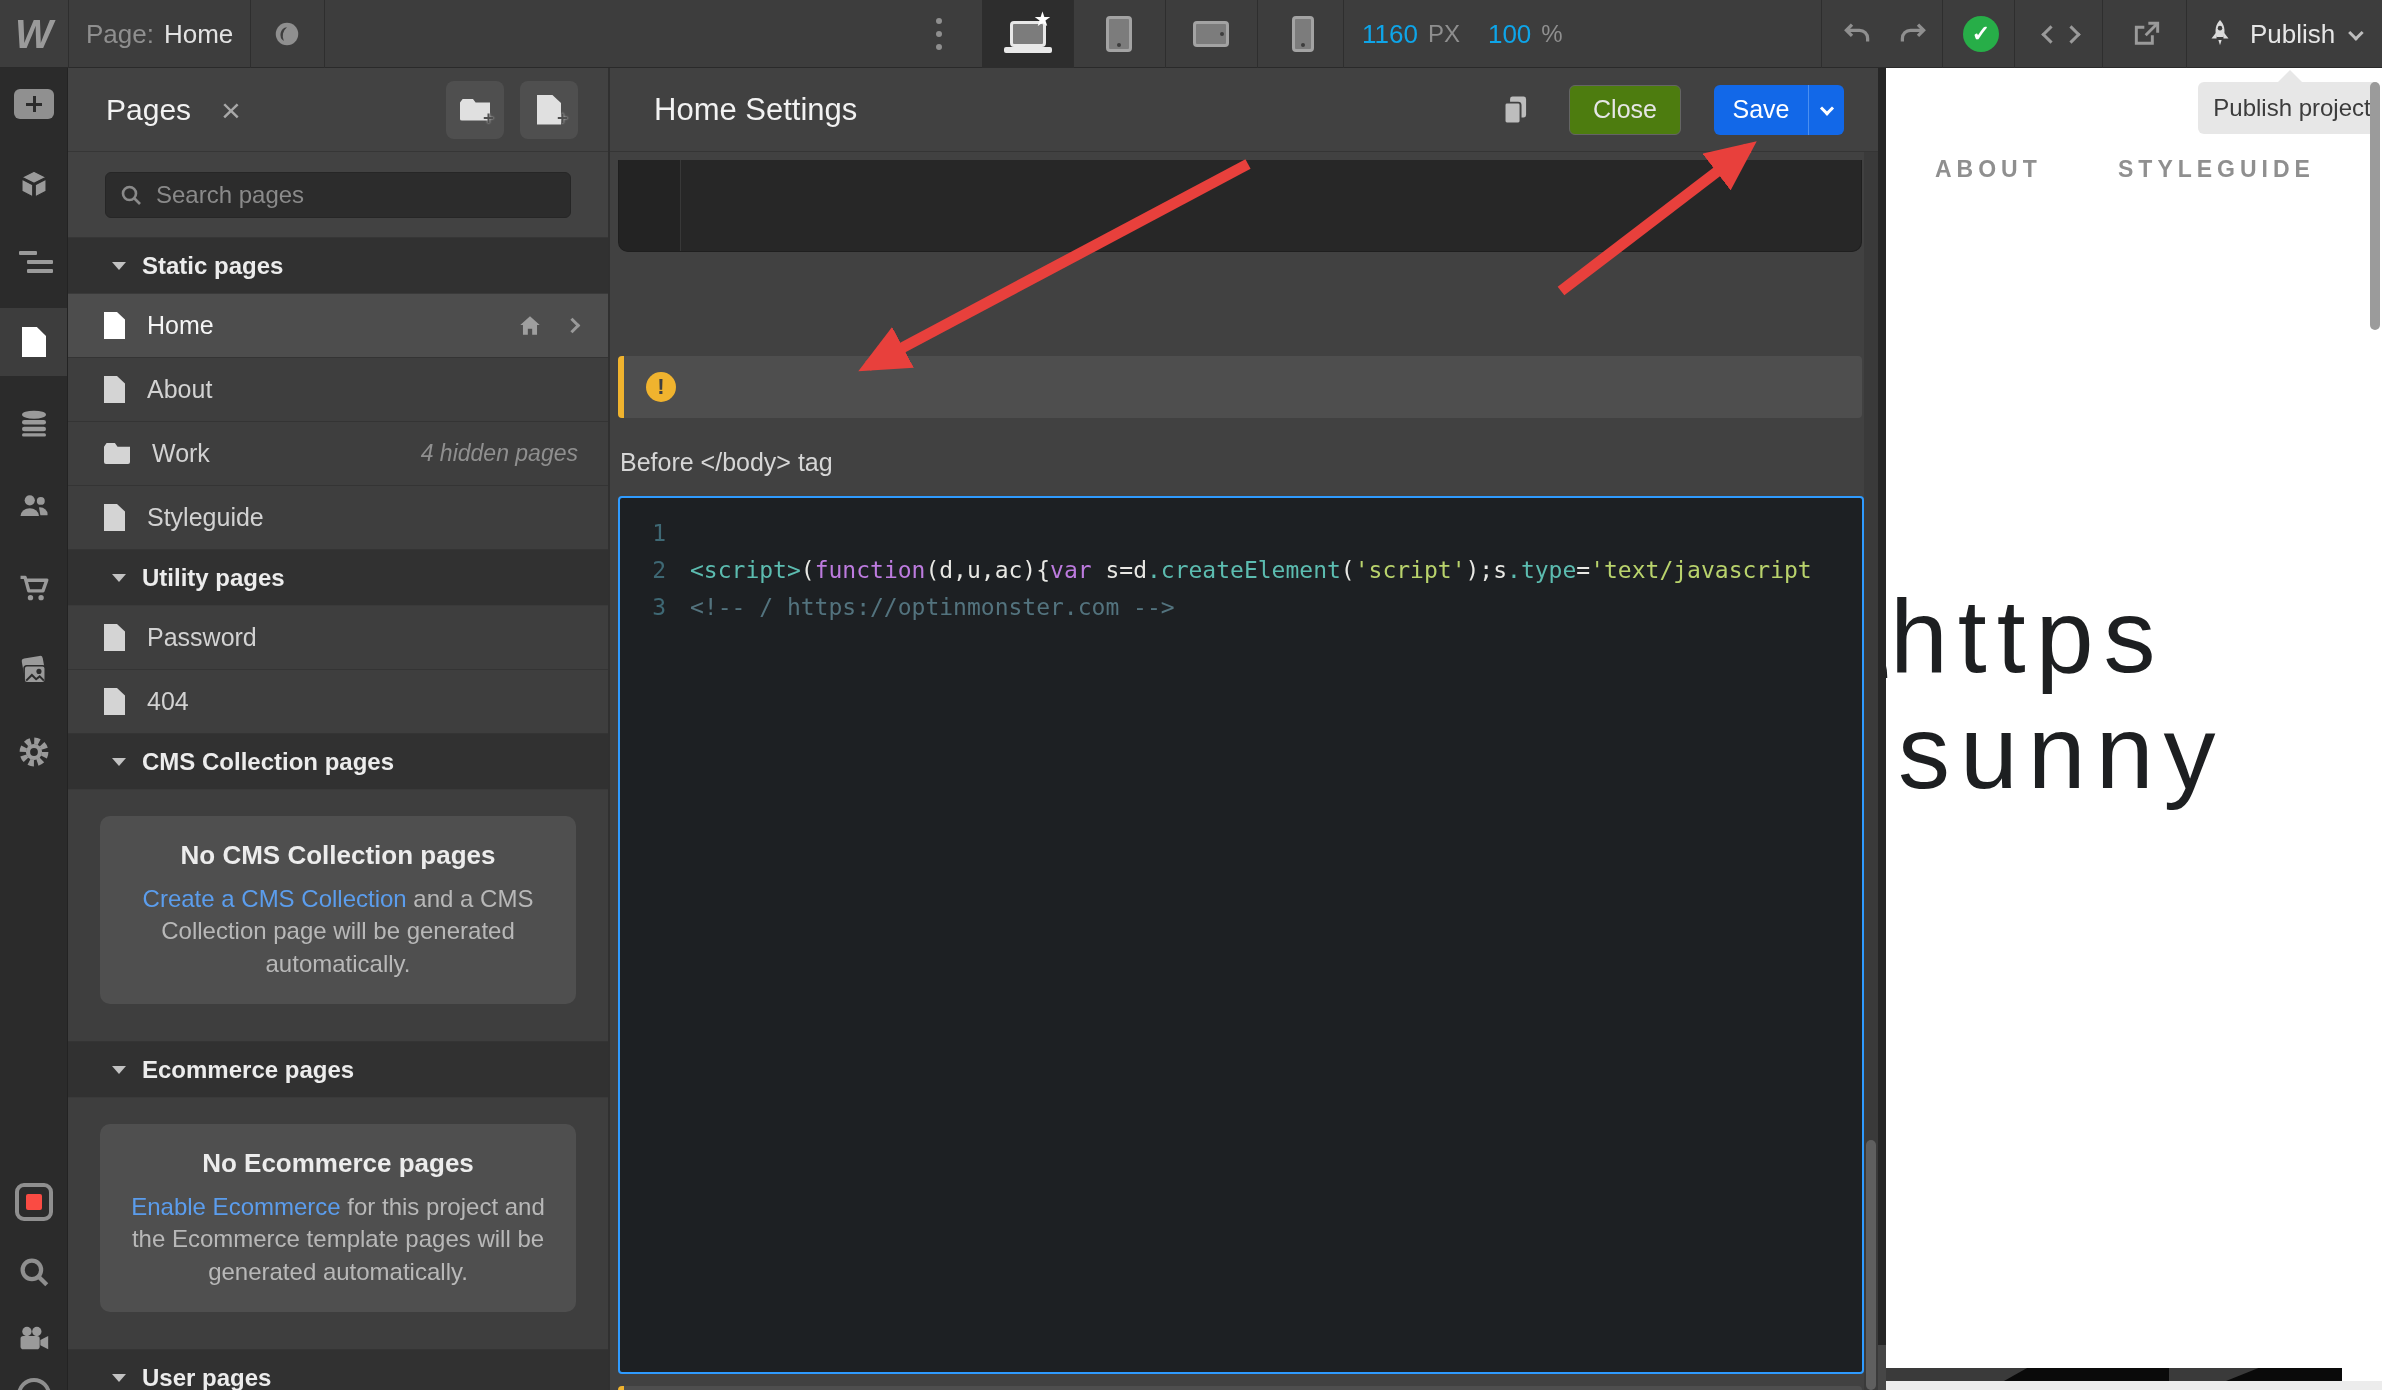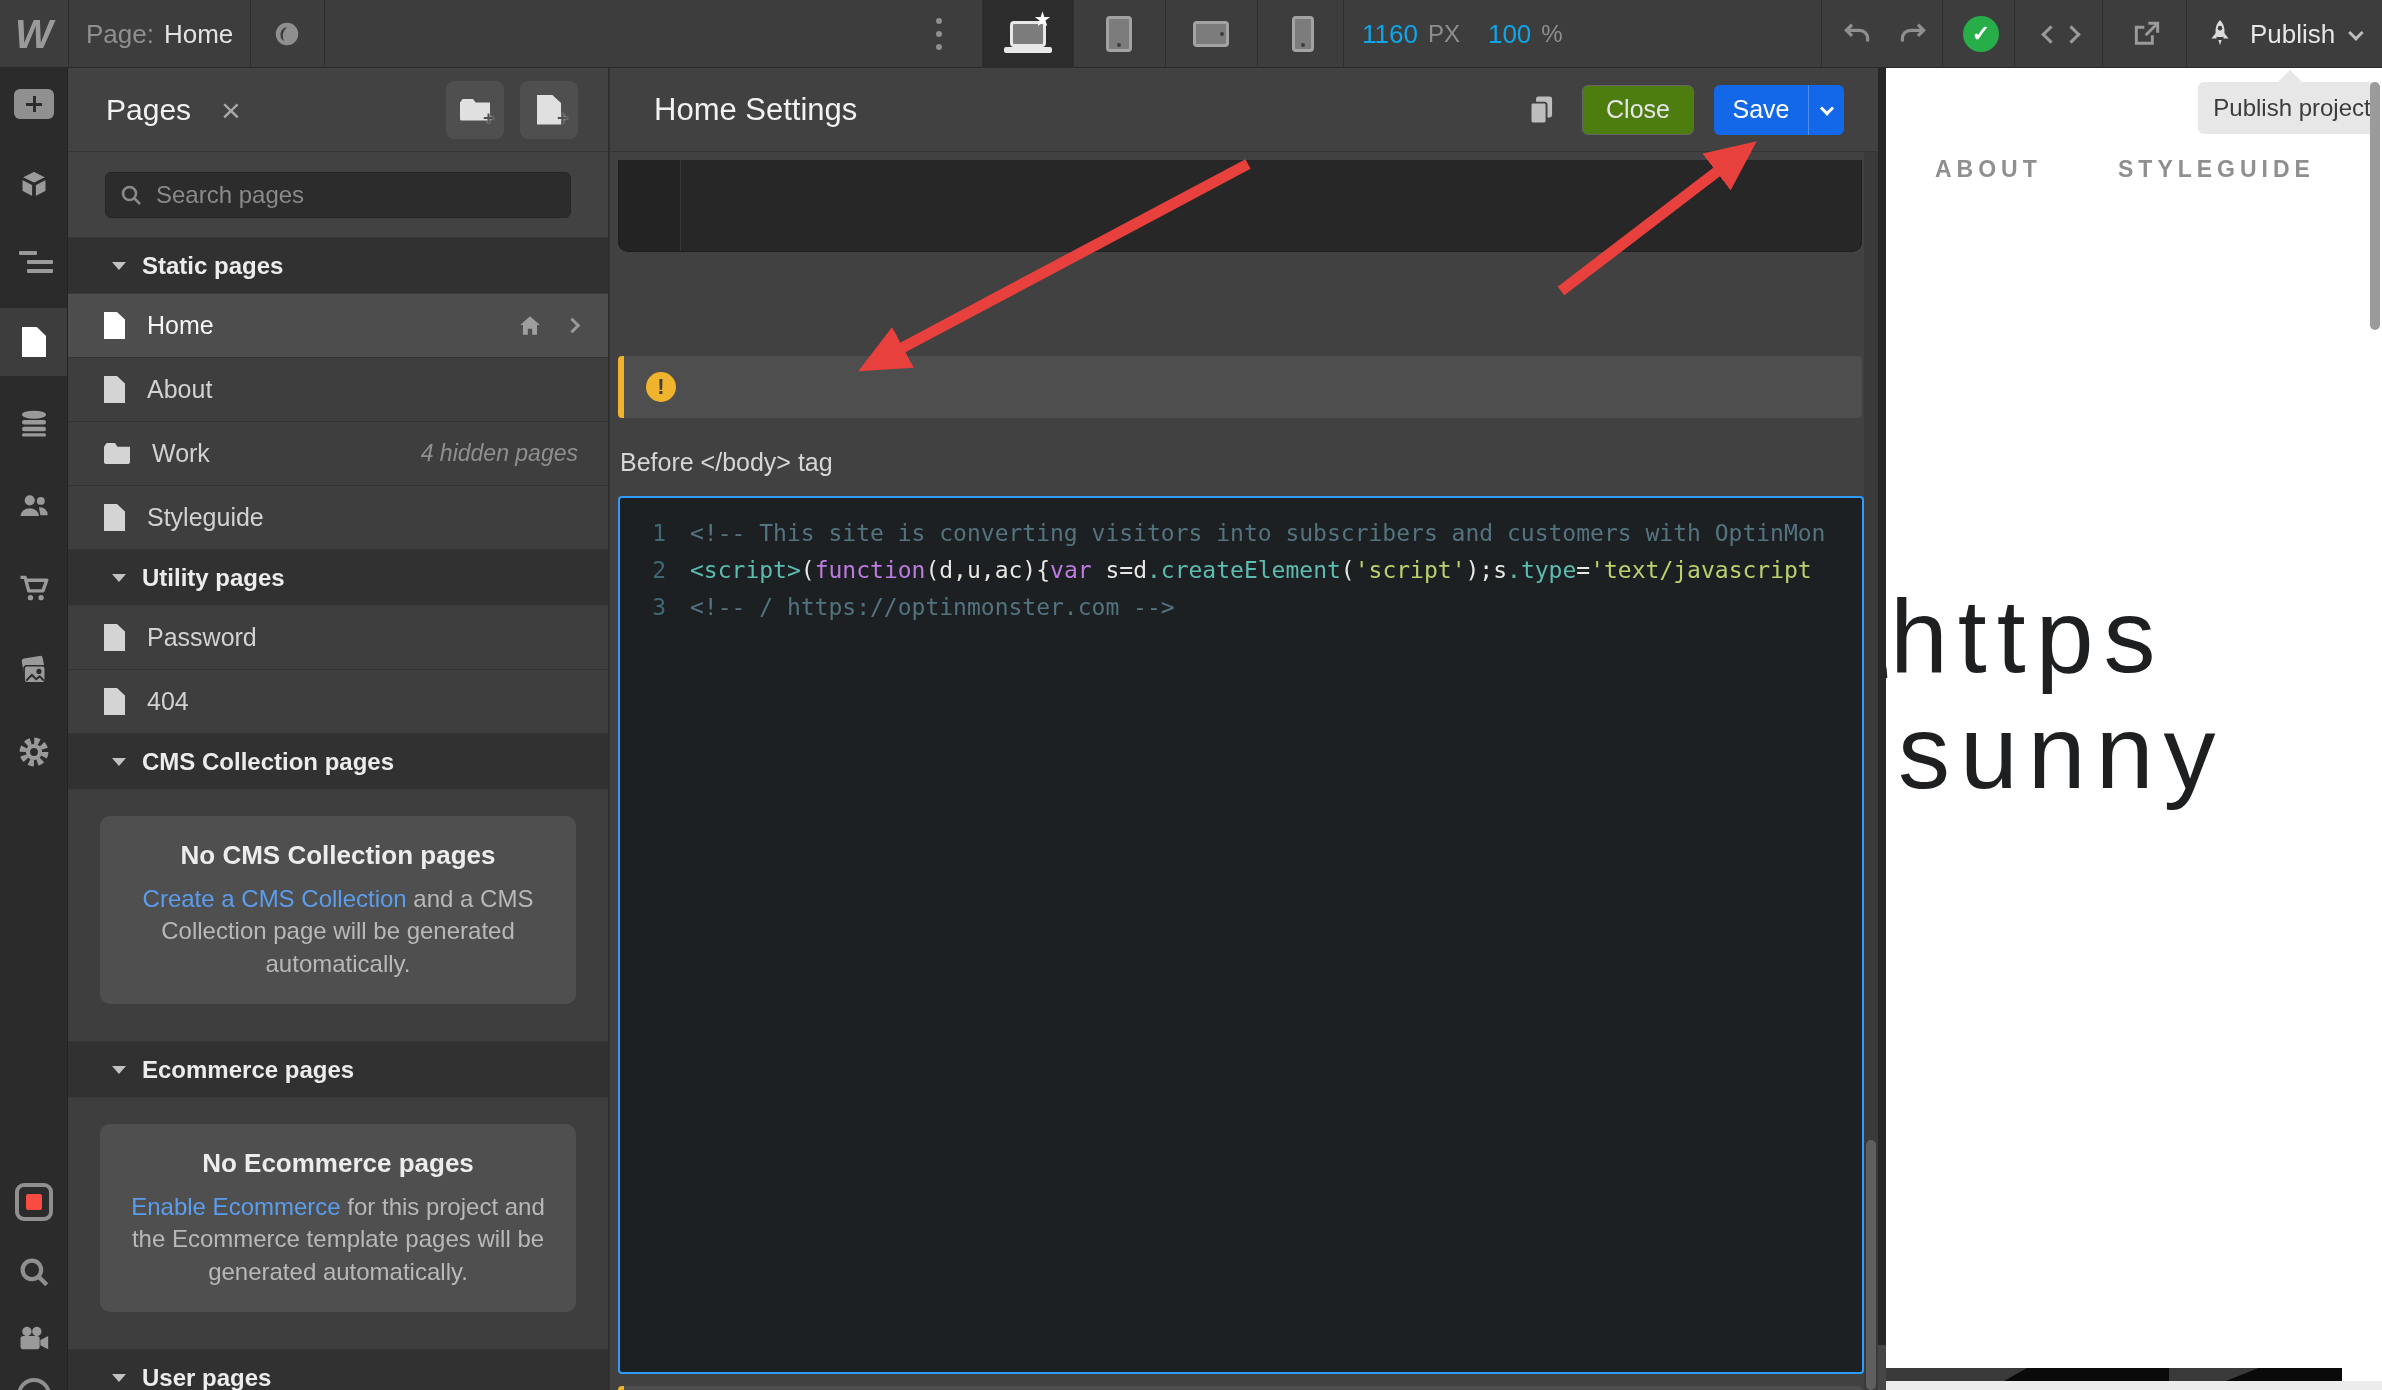--- a/index.html
+++ b/index.html
@@ -86,21 +86,21 @@
   .row-right { margin-left:auto; display:flex; align-items:center; gap:24px; }
   .row-meta { margin-left:auto; font-size:23px; font-style:italic; color:#8f8f8f; }
   .chev-right { width:11px; height:11px; border-right:3px solid #9a9a9a; border-top:3px solid #9a9a9a; transform:rotate(45deg); }
   .section-body { height:252px; background:#3e3e3e; border-bottom:1px solid #343434; padding:26px 32px; }
   .empty-card { background:#4f4f4f; border-radius:10px; padding:24px 20px; text-align:center; }
   .empty-card h3 { font-size:26px; font-weight:700; color:#ececec; margin-bottom:12px; }
   .empty-card p { font-size:24px; color:#b8b8b8; line-height:1.35; }
   .empty-card a { color:#5b9ded; text-decoration:none; cursor:pointer; }
   
   .main-panel { position:absolute; left:610px; top:68px; width:1268px; height:1322px; background:#414141; z-index:8; }
-  .mp-header { height:84px; border-bottom:1px solid #353535; display:flex; align-items:center; padding:0 34px 0 44px; }
+  .mp-header { height:84px; border-bottom:1px solid #353535; display:flex; align-items:center; padding:0 34px 0 44px;gap:13px; }
   .mp-title { font-size:31px; color:#f2f2f2; }
   .copy-ic { margin-left:auto; margin-right:26px; cursor:pointer; }
   .btn-close { width:112px; height:50px; background:#4d7c0f; border:1px solid #646464; border-radius:6px; color:#e6e6e6; font-size:25px; display:flex; align-items:center; justify-content:center; cursor:pointer; }
   .save-group { margin-left:20px; display:flex; height:50px; border-radius:6px; overflow:hidden; }
   .btn-save { width:94px; background:#1268e8; color:#ffffff; font-size:25px; display:flex; align-items:center; justify-content:center; cursor:pointer; }
   .btn-save-dd { width:36px; background:#1268e8; border-left:1px solid #4a8ff0; display:flex; align-items:center; justify-content:center; cursor:pointer; }
   .btn-save-dd i { width:10px; height:10px; border-right:3px solid #fff; border-bottom:3px solid #fff; transform:rotate(45deg) translate(-1px,-1px); }
   .mp-content { position:relative; height:1238px; }
   .editor-top { position:absolute; left:8px; top:8px; width:1244px; height:92px; background:#272727; border:1px solid #1f1f1f; border-top:none; border-radius:0 0 10px 10px; overflow:hidden; }
   .editor-top .gutter { position:absolute; left:0; top:0; width:62px; height:100%; background:#232323; border-right:1px solid #383838; }
@@ -437,21 +437,21 @@
     </div>
 
     <div class="warn-bar" style="top:204px">
       <span class="warn-ic">!</span>
     </div>
 
     <div class="field-label">Before &lt;/body&gt; tag</div>
 
     <div class="code-editor">
       <div>
-          <div class="code-line"><span class="lnum">1</span><span class="tok-comment">&lt;!-- This site is converting visitors into subscribers and customers with OptinMon</span></div>
+          <div class="code-line"><span class="lnum">1</span></div>
           <div class="code-line"><span class="lnum">2</span><span class="tok-tag">&lt;script&gt;</span><span class="tok-plain">(</span><span class="tok-keyword">function</span><span class="tok-plain">(d,u,ac){</span><span class="tok-keyword">var</span><span class="tok-plain"> s=d</span><span class="tok-method">.createElement</span><span class="tok-plain">(</span><span class="tok-string">'script'</span><span class="tok-plain">);s</span><span class="tok-method">.type</span><span class="tok-plain">=</span><span class="tok-string">'text/javascript</span></div>
           <div class="code-line"><span class="lnum">3</span><span class="tok-comment">&lt;!-- / https://optinmonster.com --&gt;</span></div>
         </div>
     </div>
 
     <div class="warn-bar" style="top:1234px">
       
       
     </div>
 

